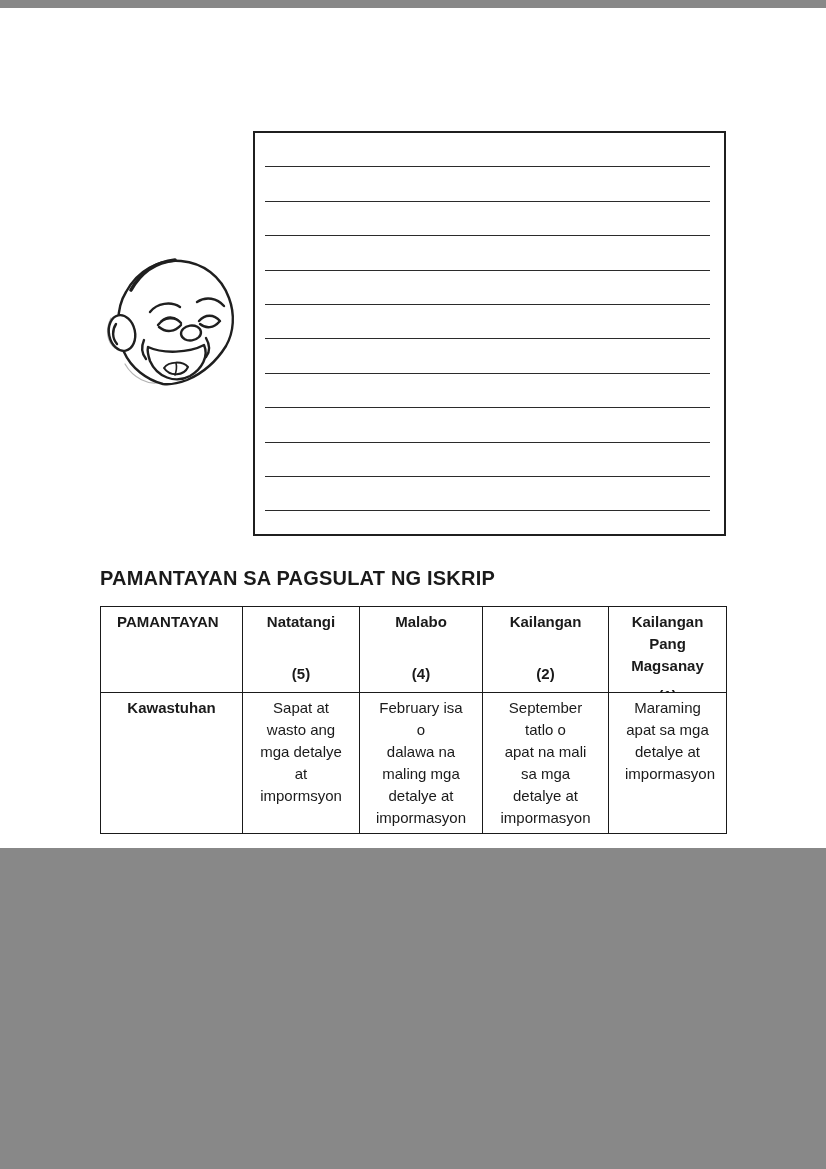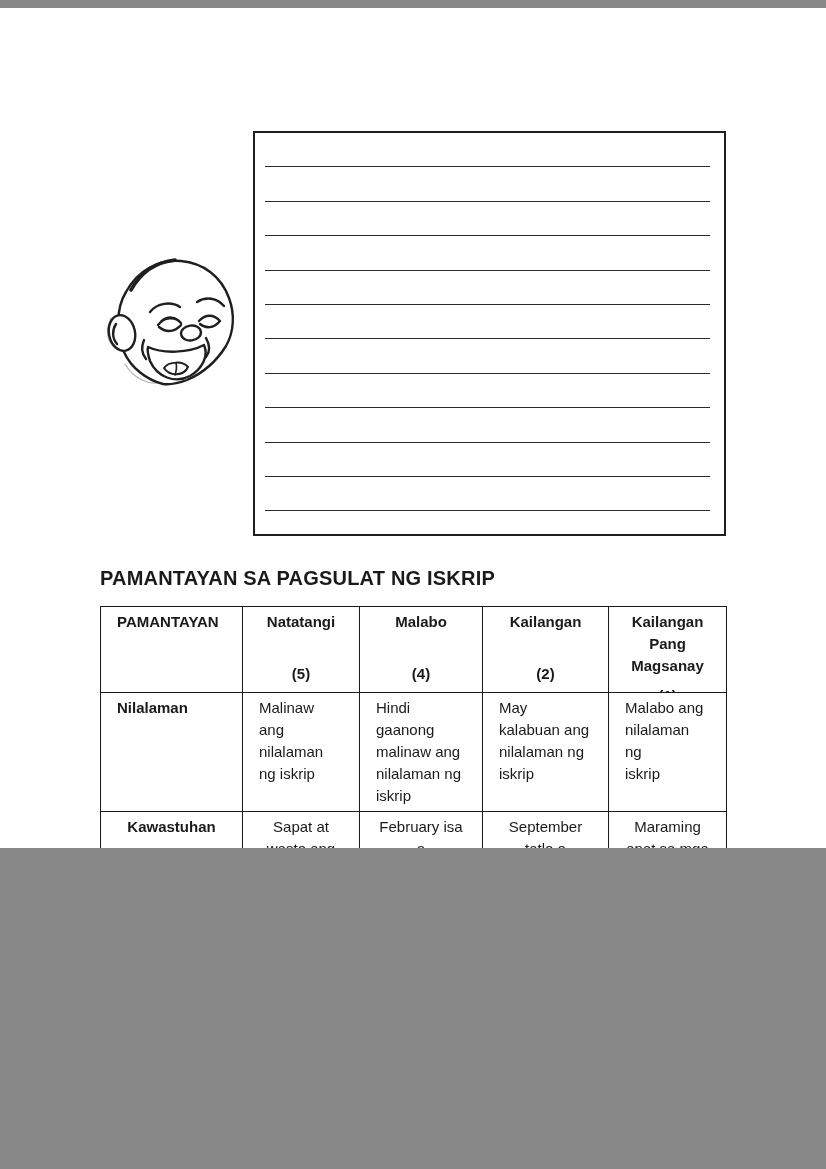--- a/index.html
+++ b/index.html
@@ -161,39 +161,20 @@
         </div>
       </th>
       <th>
         <div class="hcell">
           <div class="col-label">Kailangan
 Pang
 Magsanay</div>
           <div class="col-points">(1)</div>
         </div>
       </th>
-    </tr>
-    <tr class="r1">
-      <td class="crit">Nilalaman</td>
-      <td class="cell">Malinaw
-ang
-nilalaman
-ng iskrip</td>
-      <td class="cell">Hindi
-gaanong
-malinaw ang
-nilalaman ng
-iskrip</td>
-      <td class="cell">May
-kalabuan ang
-nilalaman ng
-iskrip</td>
-      <td class="cell">Malabo ang
-nilalaman ng
-iskrip</td>
     </tr>
     <tr class="r2">
       <td class="crit">Kawastuhan</td>
       <td class="cell">Sapat at
 wasto ang
 mga detalye
 at
 impormsyon</td>
       <td class="cell">February isa o
 dalawa na

